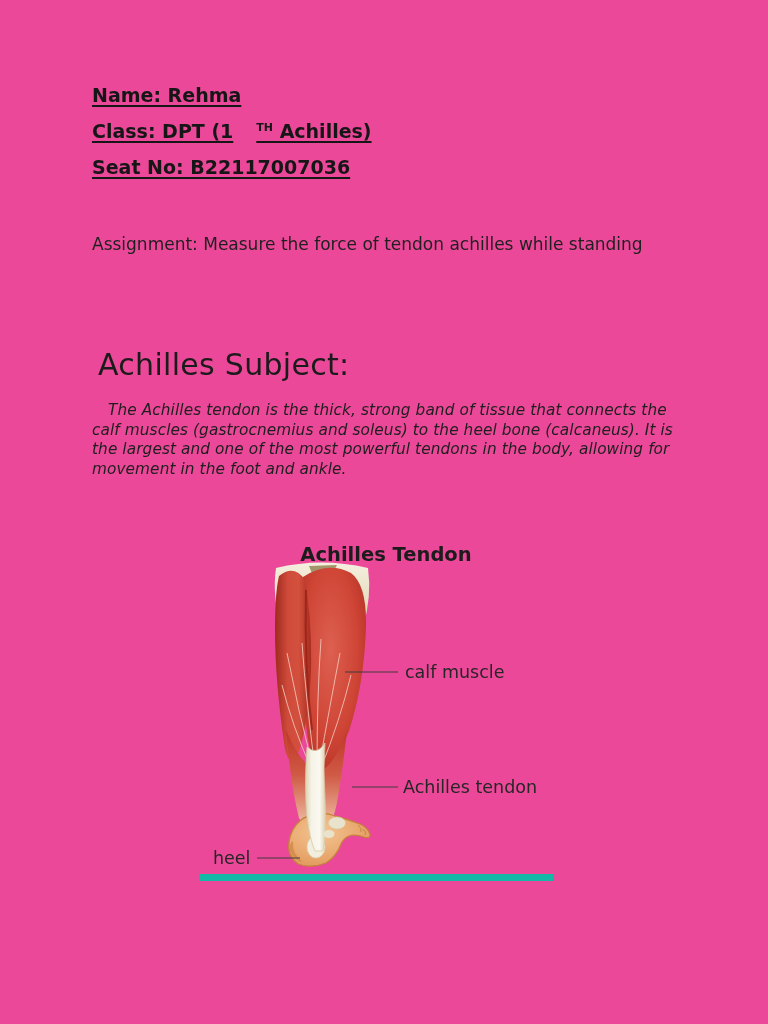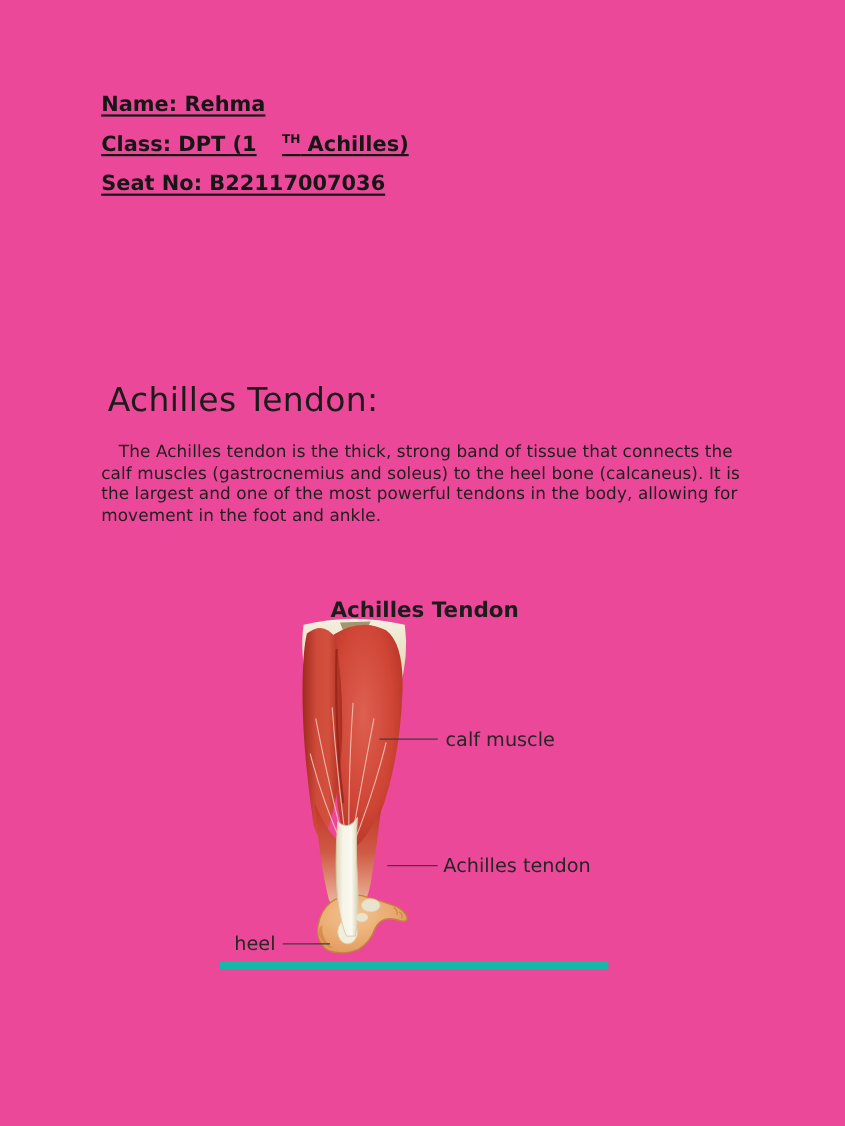--- a/index.html
+++ b/index.html
@@ -61,20 +61,21 @@
     position: absolute;
     left: 92px;
     top: 401px;
     width: 600px;
     margin: 0;
     font-size: 15.3px;
     line-height: 19.6px;
     text-indent: 16px;
     letter-spacing: 0.1px;
     color: #1e1e1e;
+    font-style: italic;
   }
   .figure {
     position: absolute;
     left: 200px;
     top: 535px;
     width: 353px;
     height: 339px;
     border-bottom: 7px solid #14b8a6;
   }
   .figure svg { display: block; }
@@ -95,22 +96,23 @@
 <body>
 
 <div class="page">
 
   <div class="header-block">
     <p><span class="u">Name: Rehma</span></p>
     <p><span class="u"><span>Class: DPT (1</span><sup>TH</sup><span> Achilles)</span></span></p>
     <p><span class="u">Seat No: B22117007036</span></p>
   </div>
 
-
-  <h1 class="section-heading">Achilles Tendon:</h1>
+  <p class="assignment">Assignment: Measure the force of tendon achilles while standing</p>
+
+  <h1 class="section-heading">Achilles Subject:</h1>
 
   <p class="body-paragraph">The Achilles tendon is the thick, strong band of tissue that connects the calf muscles (gastrocnemius and soleus) to the heel bone (calcaneus). It is the largest and one of the most powerful tendons in the body, allowing for movement in the foot and ankle.</p>
 
   <div class="figure">
     <svg width="353" height="338" viewBox="0 0 353 338">
       <defs>
         <linearGradient id="gradRedL" x1="0" y1="0" x2="1" y2="0">
           <stop offset="0" stop-color="#9e2a1d"></stop>
           <stop offset="0.35" stop-color="#cf4a3a"></stop>
           <stop offset="0.65" stop-color="#d4503e"></stop>

